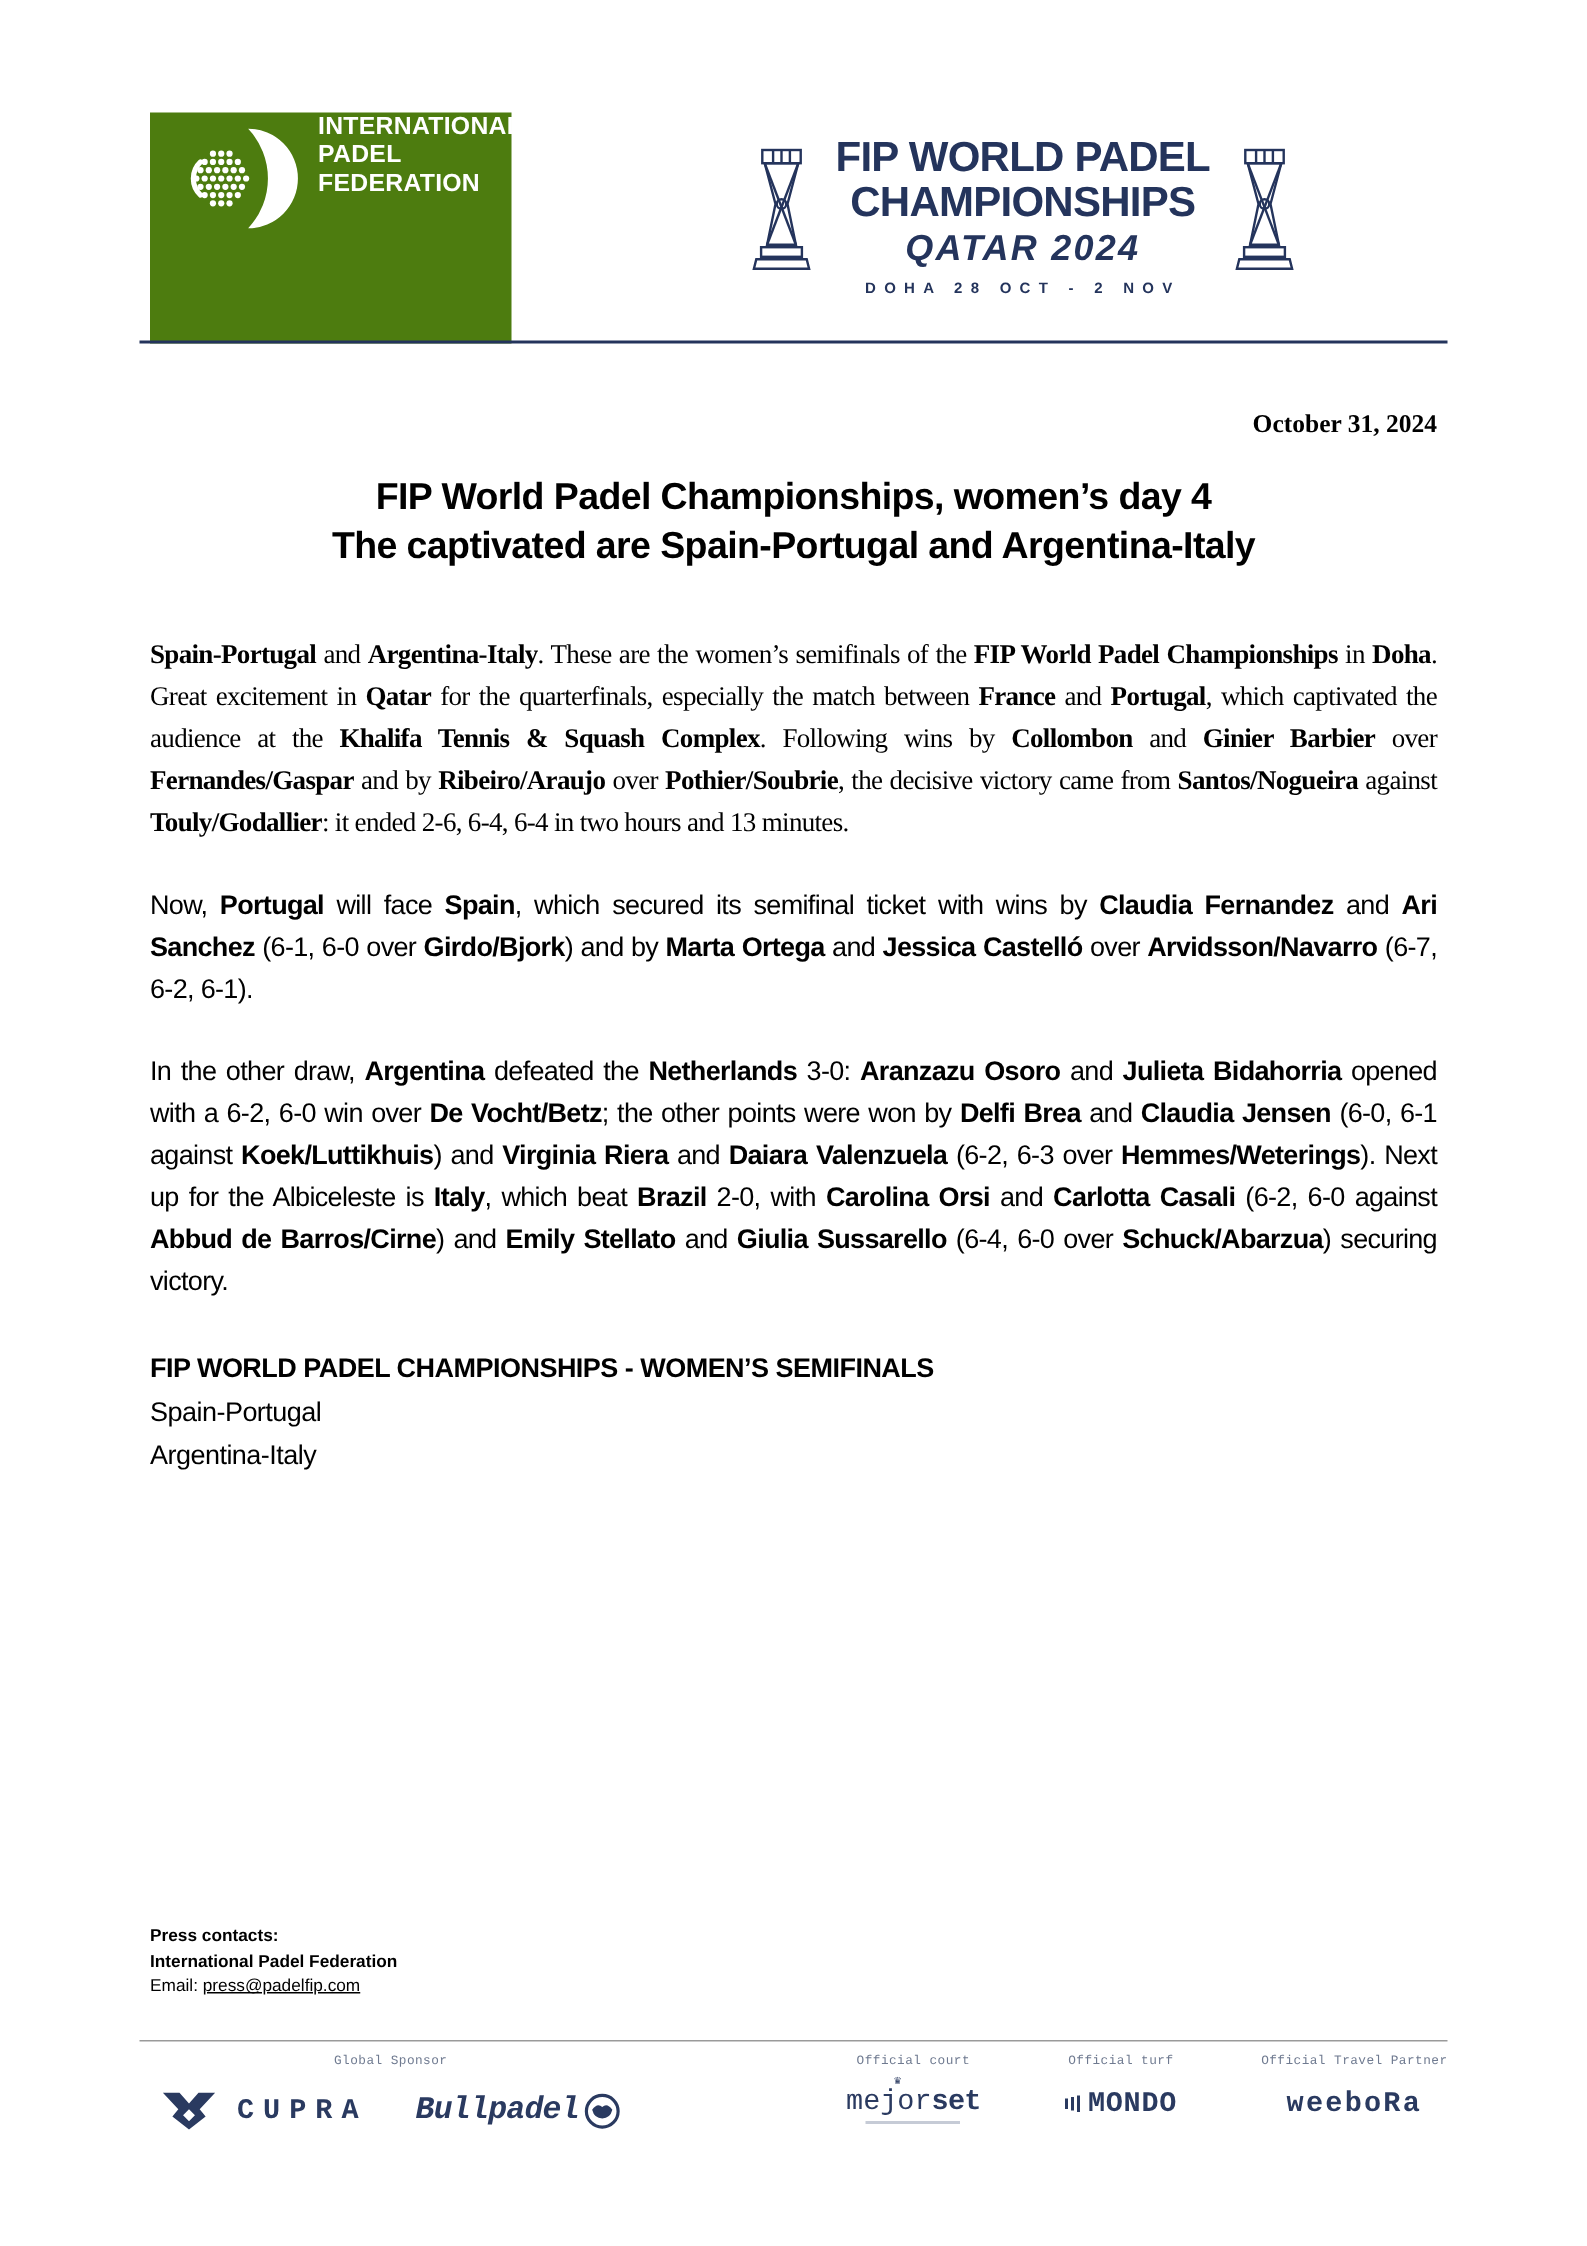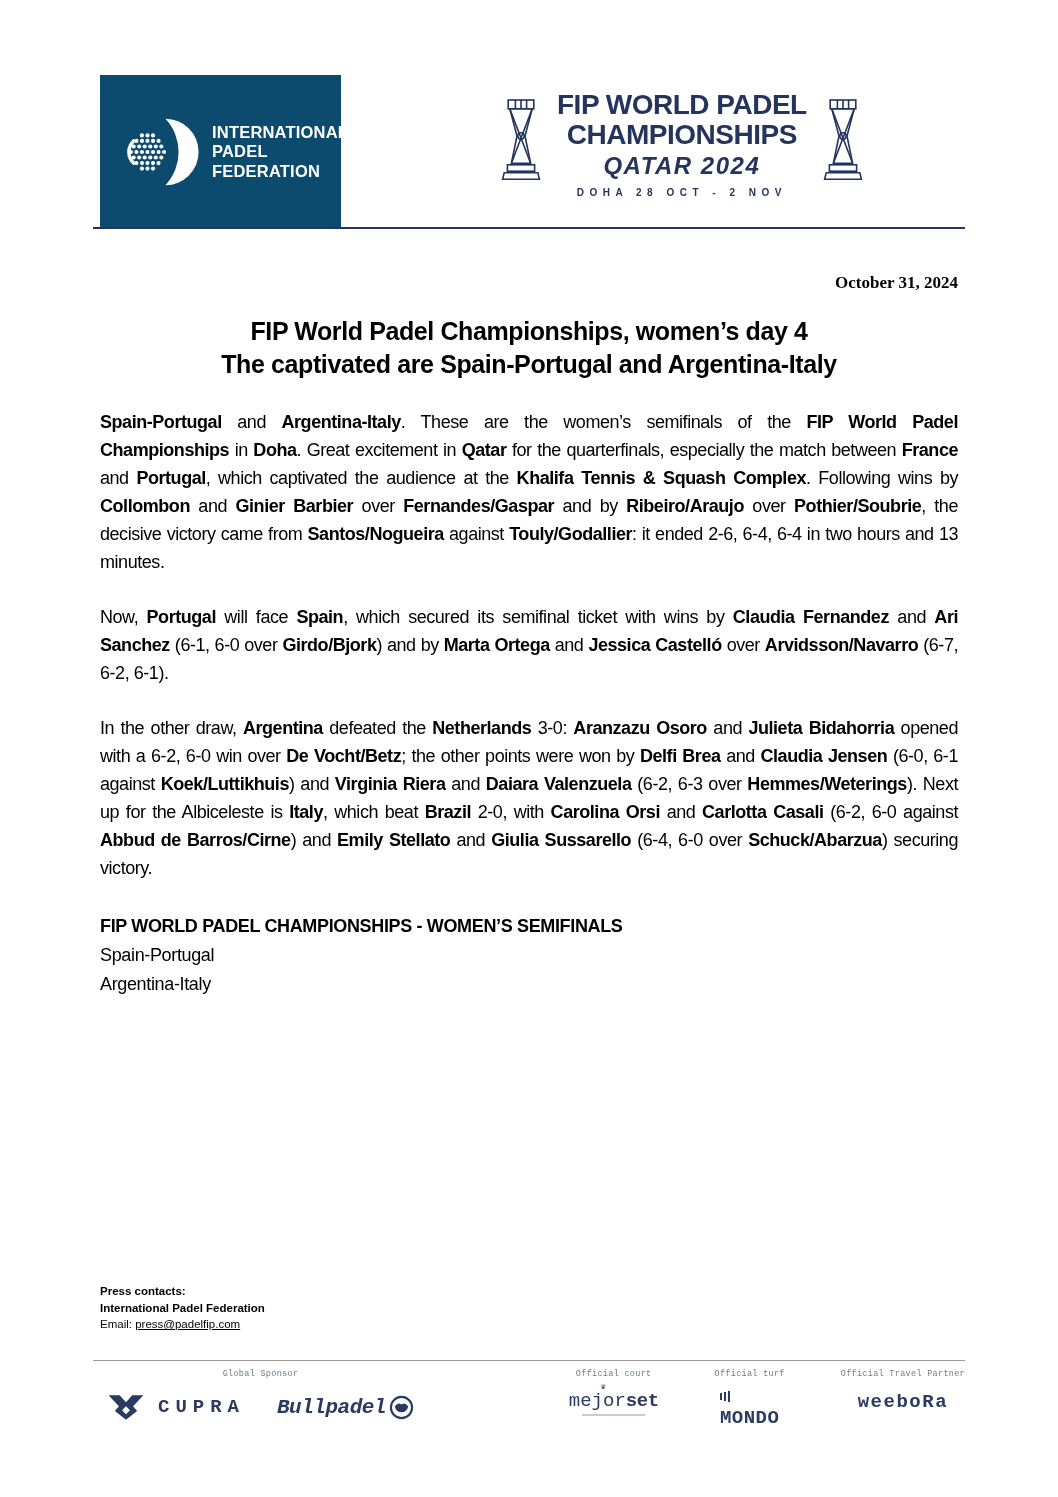--- a/index.html
+++ b/index.html
@@ -5,41 +5,41 @@
   * { margin:0; padding:0; box-sizing:border-box; }
   html,body { background:#ffffff; }
   .page {
     position:relative; width:1058px; height:1497px; background:#ffffff;
     overflow:hidden; font-family:"Liberation Sans", sans-serif; color:#000;
   }
 
   
   .ipf-box {
     position:absolute; left:100px; top:75px; width:241px; height:154px;
-    background:#0c4a6e; display:flex; align-items:center; gap:12px;
+    background:#4d7c0f; display:flex; gap:12px;
     padding:0 14px 0 24px;
   }
   .ipf-mark svg { width:76px; height:88px; display:block; }
   .ipf-text { color:#fff; font-weight:bold; font-size:16.5px; line-height:1.16; letter-spacing:0.2px; }
 
   .event-logo { position:absolute; left:497px; top:84px; display:flex; align-items:center; gap:8px; color:#24345c; }
   .trophy svg { width:48px; height:120px; display:block; }
   .event-text { text-align:center; padding:0 4px; }
   .event-title { font-size:28px; font-weight:bold; letter-spacing:-0.5px; line-height:1.07;text-align:center; }
   .event-sub { font-size:24px; font-weight:bold; font-style:italic; margin-top:3px; letter-spacing:1.5px; }
   .event-dates { font-size:10px; font-weight:bold; letter-spacing:5.5px; margin-top:7px; white-space:nowrap; }
 
   .header-rule { position:absolute; left:93px; top:227px; width:872px; height:0; border-top:2.5px solid #24345c; }
 
   
   .content { position:absolute; left:100px; top:240px; width:858px; }
   .date-line { text-align:right; font-family:"Liberation Serif", serif; font-weight:bold; font-size:17px; margin-top:33px; }
   .doc-title { margin-top:22px; text-align:center; font-weight:bold; font-size:25px; line-height:1.3; letter-spacing:-0.4px; }
   .body-text p { margin-top:27px; text-align:justify; font-size:18px; line-height:28px; letter-spacing:-0.45px; }
-  .body-text p:first-child { margin-top:28px; }
+  .body-text p:first-child { margin-top:42px;font-family:Liberation Serif, serif; }
   .body-text b { letter-spacing:-0.45px; }
 
   .section { margin-top:30px; font-size:18px; letter-spacing:-0.35px; }
   .section-heading { font-weight:bold; line-height:29px; }
   .result-line { line-height:29px; }
 
   
   .press { position:absolute; left:100px; top:1283px; font-size:11.5px; line-height:1.45; }
   .press-bold { font-weight:bold; }
   .press a { color:#000; text-decoration:underline; }
@@ -54,21 +54,21 @@
   .logo-row { display:flex; align-items:center; margin-top:13px; gap:32px; }
   .brand { color:#2a3a60; white-space:nowrap; }
   .cupra { display:flex; align-items:center; gap:13px; font-weight:bold; font-size:19px; letter-spacing:6px; }
   .cupra svg { width:38px; height:30px; display:block; }
   .bullpadel { display:flex; align-items:center; gap:2px; font-style:italic; font-weight:bold; font-size:21px; letter-spacing:-0.5px; }
   .bullpadel svg { width:25px; height:25px; display:block; margin-left:1px; }
   .mejorset { position:relative; font-size:19px; margin-top:11px; }
   .mejorset .bold { font-weight:800; letter-spacing:-0.5px; }
   .mejorset .crown { position:absolute; top:-8px; left:32px; font-size:8px; color:#2a3a60; }
   .mejorset .tagline { display:block; height:2px; width:70%; margin:2px auto 0; background:#c6cbd6; }
-  .mondo { display:flex; gap:5px; font-weight:800; font-size:19px; letter-spacing:0.5px; margin-top:12px;flex-direction:column; }
+  .mondo { display:flex; gap:5px; font-weight:800; font-size:19px; letter-spacing:0.5px; margin-top:12px; }
   .mondo-bars { display:flex; align-items:center; gap:1.5px; }
   .mondo-bars i { display:block; width:2.5px; background:#2a3a60; }
   .mondo-bars i:nth-child(1){height:7px;} .mondo-bars i:nth-child(2){height:9px;} .mondo-bars i:nth-child(3){height:11px;}
   .weebora { font-weight:bold; font-size:19px; letter-spacing:1.5px; margin-top:12px; }
 </style>
 </head>
 <body>
 
 <div class="page">
 

